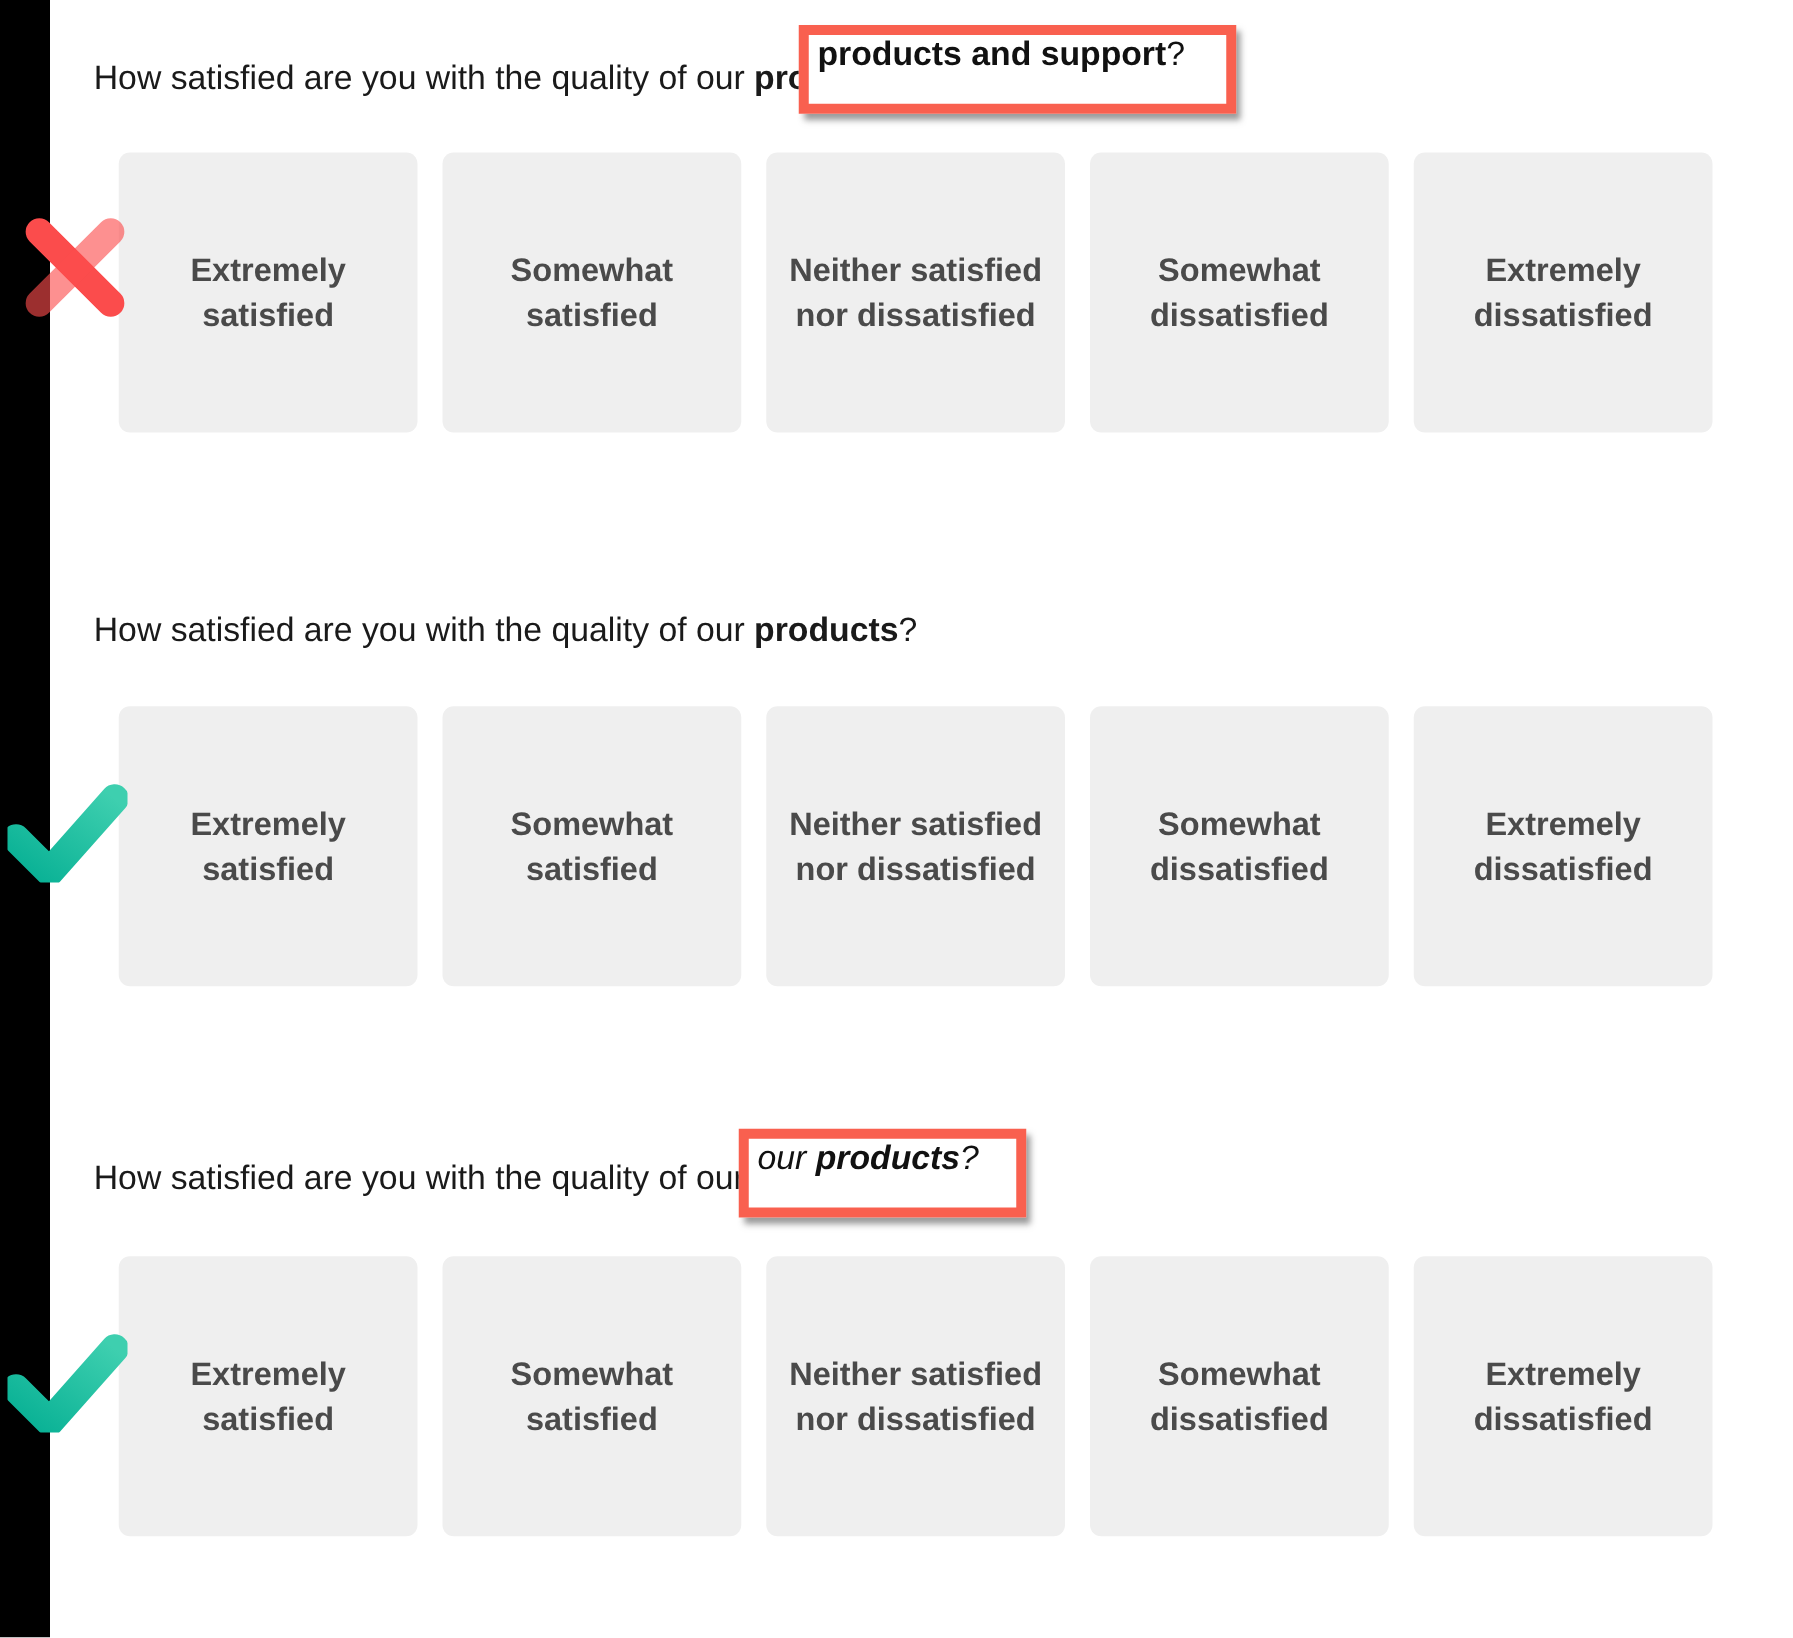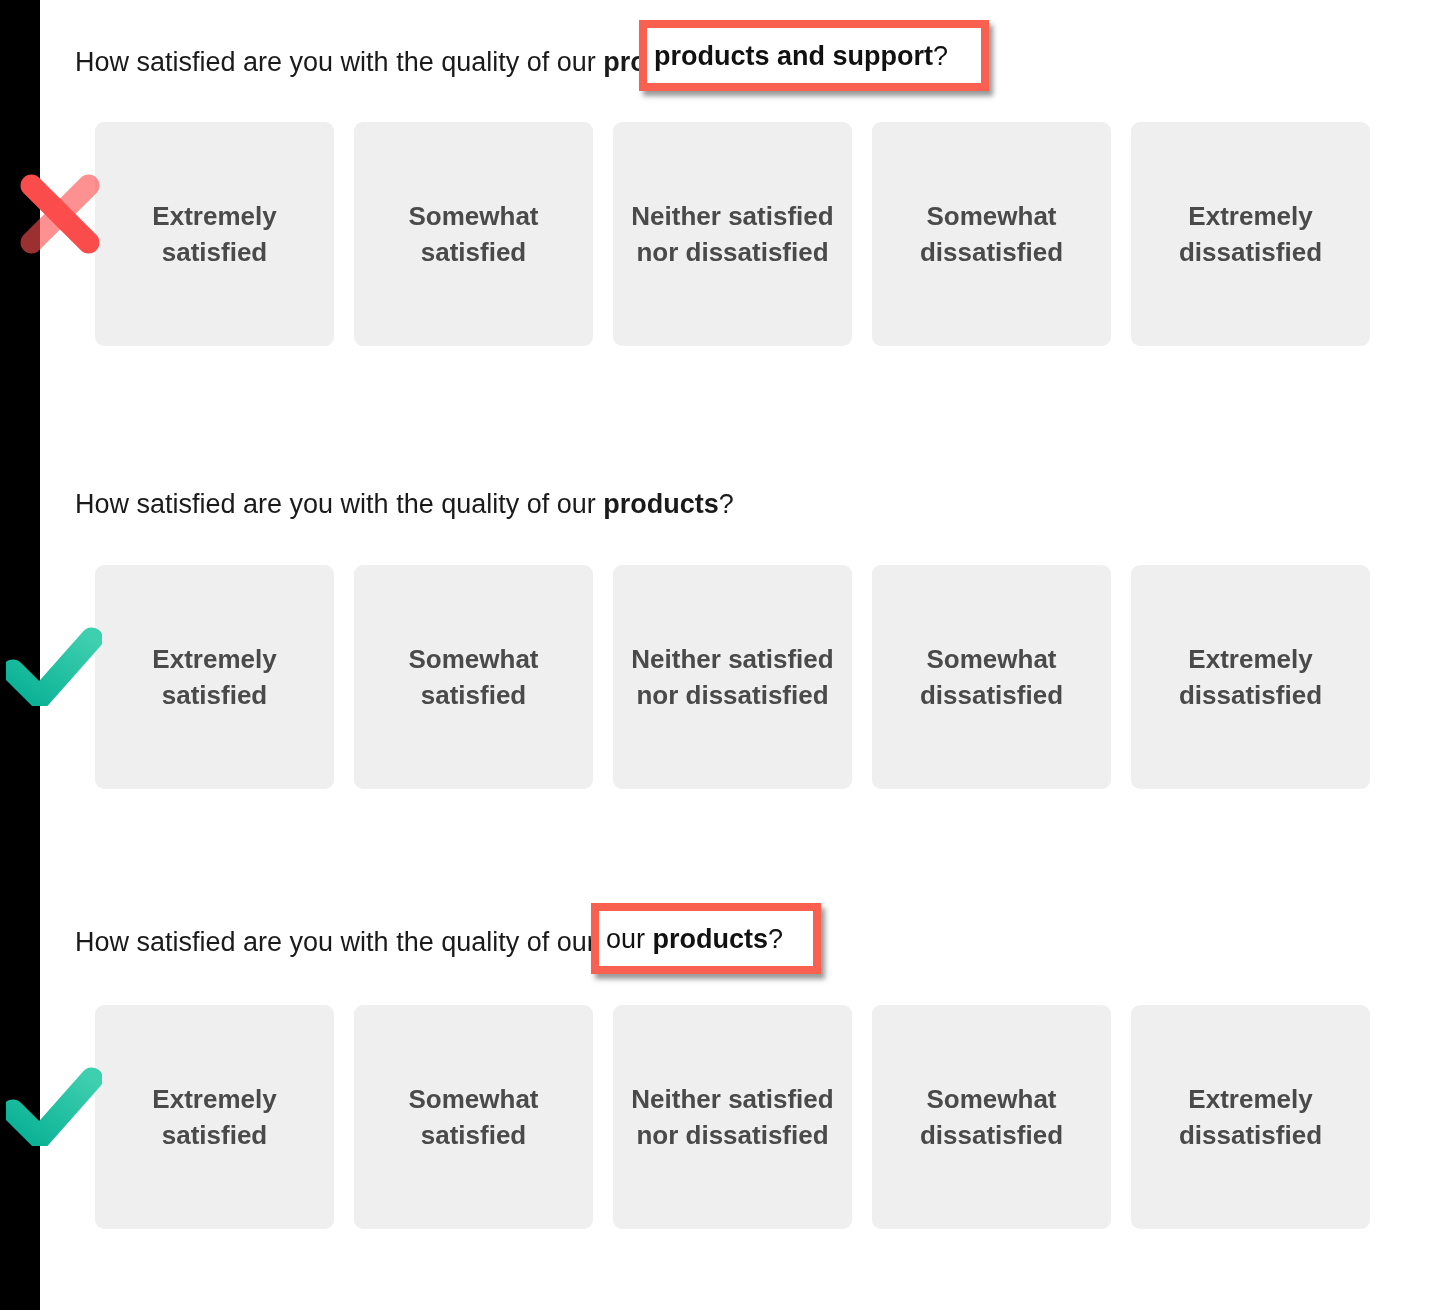--- a/index.html
+++ b/index.html
@@ -42,34 +42,34 @@
   .qtext b { font-weight: 700; }
 
   
   .hl-box {
     position: absolute;
     background: #ffffff;
     border: 8px solid #f9604f;
     box-shadow: 4px 5px 5px rgba(70,70,70,0.55);
     z-index: 3;
     display: flex;
-    align-items: center;
+    align-items: flex-start;
     padding-left: 7px;
     overflow: hidden;
   }
   .hl-box .hl-text {
     font-size: 27px;
     line-height: 30px;
     color: #111111;
     white-space: nowrap;
   }
   .hl-box .hl-text b { font-weight: 700; }
 
   #hl1 { left: 639px; top: 20px;  width: 350px; height: 71px; }
-  #hl2 { left: 591px; top: 463px; width: 230px; height: 71px; }
+  #hl2 { left: 591px; top: 463px; width: 230px; height: 71px; font-style: italic; }
 
   
   .options {
     position: absolute;
     left: 95px;
     display: flex;
     gap: 20px;
     font-weight: bold;
   }
   #g1 .options { top: 122px; }

